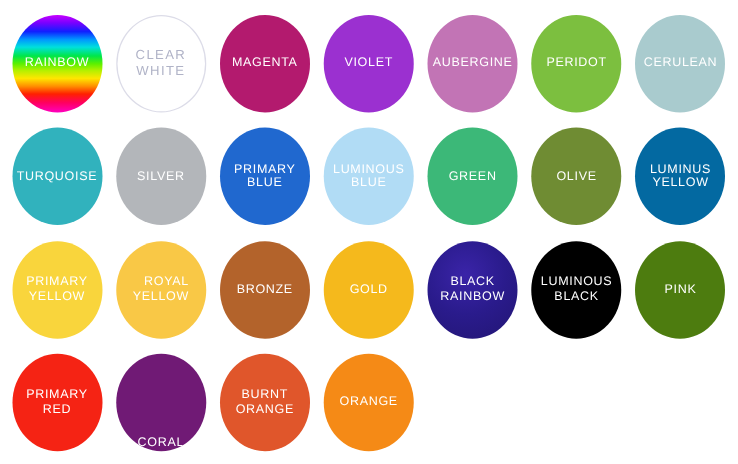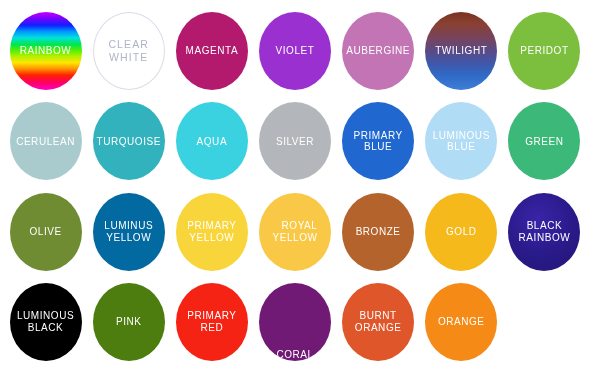--- a/index.html
+++ b/index.html
@@ -132,42 +132,32 @@
       <div class="swatch" style="background: rgb(155, 48, 208);">
         <span class="swatch-label" style="color: rgb(255, 255, 255);">VIOLET</span>
       </div>
     </div>
     <div class="swatch-cell">
       <div class="swatch" style="background: rgb(194, 116, 181);">
         <span class="swatch-label" style="color: rgb(255, 255, 255);">AUBERGINE</span>
       </div>
     </div>
     <div class="swatch-cell">
-      <div class="swatch twilight">
-        <span class="swatch-label" style="color: rgb(255, 255, 255);">TWILIGHT</span>
-      </div>
-    </div>
-    <div class="swatch-cell">
       <div class="swatch" style="background: rgb(124, 191, 63);">
         <span class="swatch-label" style="color: rgb(255, 255, 255);">PERIDOT</span>
       </div>
     </div>
     <div class="swatch-cell">
       <div class="swatch" style="background: rgb(169, 203, 206);">
         <span class="swatch-label" style="color: rgb(255, 255, 255);">CERULEAN</span>
       </div>
     </div>
     <div class="swatch-cell">
       <div class="swatch" style="background: rgb(49, 178, 189);">
         <span class="swatch-label" style="color: rgb(255, 255, 255);">TURQUOISE</span>
-      </div>
-    </div>
-    <div class="swatch-cell">
-      <div class="swatch" style="background: rgb(58, 210, 224);">
-        <span class="swatch-label" style="color: rgb(255, 255, 255);">AQUA</span>
       </div>
     </div>
     <div class="swatch-cell">
       <div class="swatch" style="background: rgb(179, 182, 186);">
         <span class="swatch-label" style="color: rgb(255, 255, 255);">SILVER</span>
       </div>
     </div>
     <div class="swatch-cell">
       <div class="swatch" style="background: rgb(32, 104, 207);">
         <span class="swatch-label" style="color: rgb(255, 255, 255);">PRIMARY

